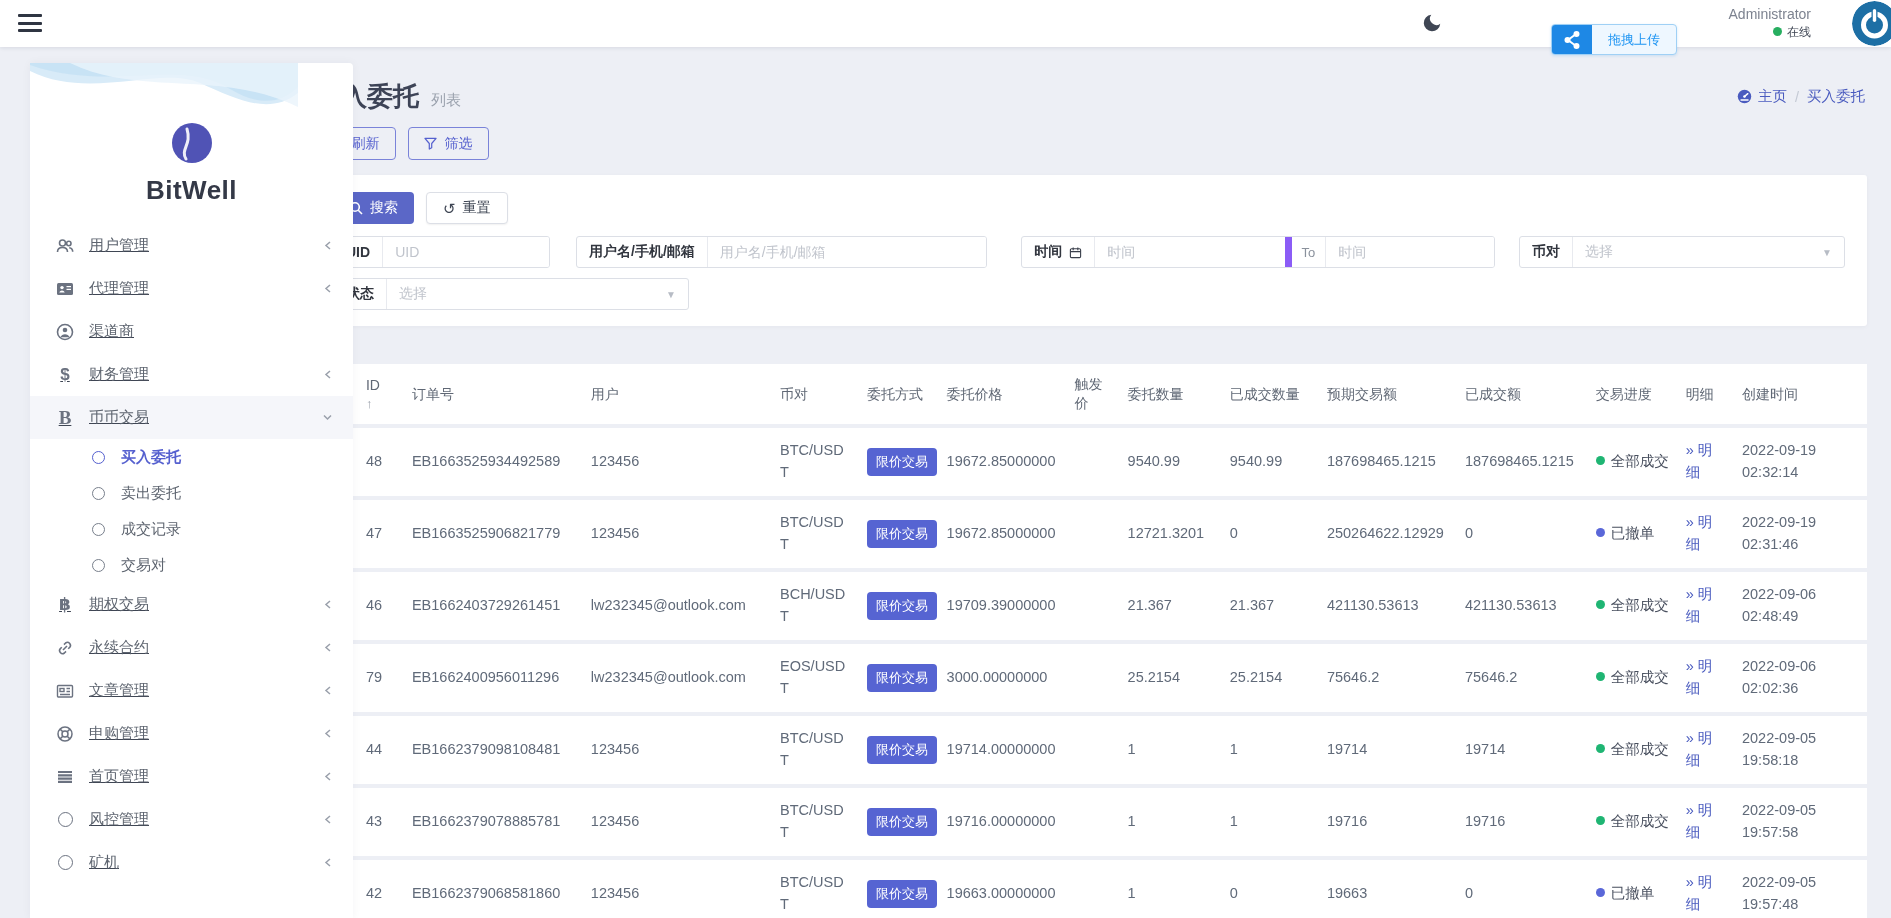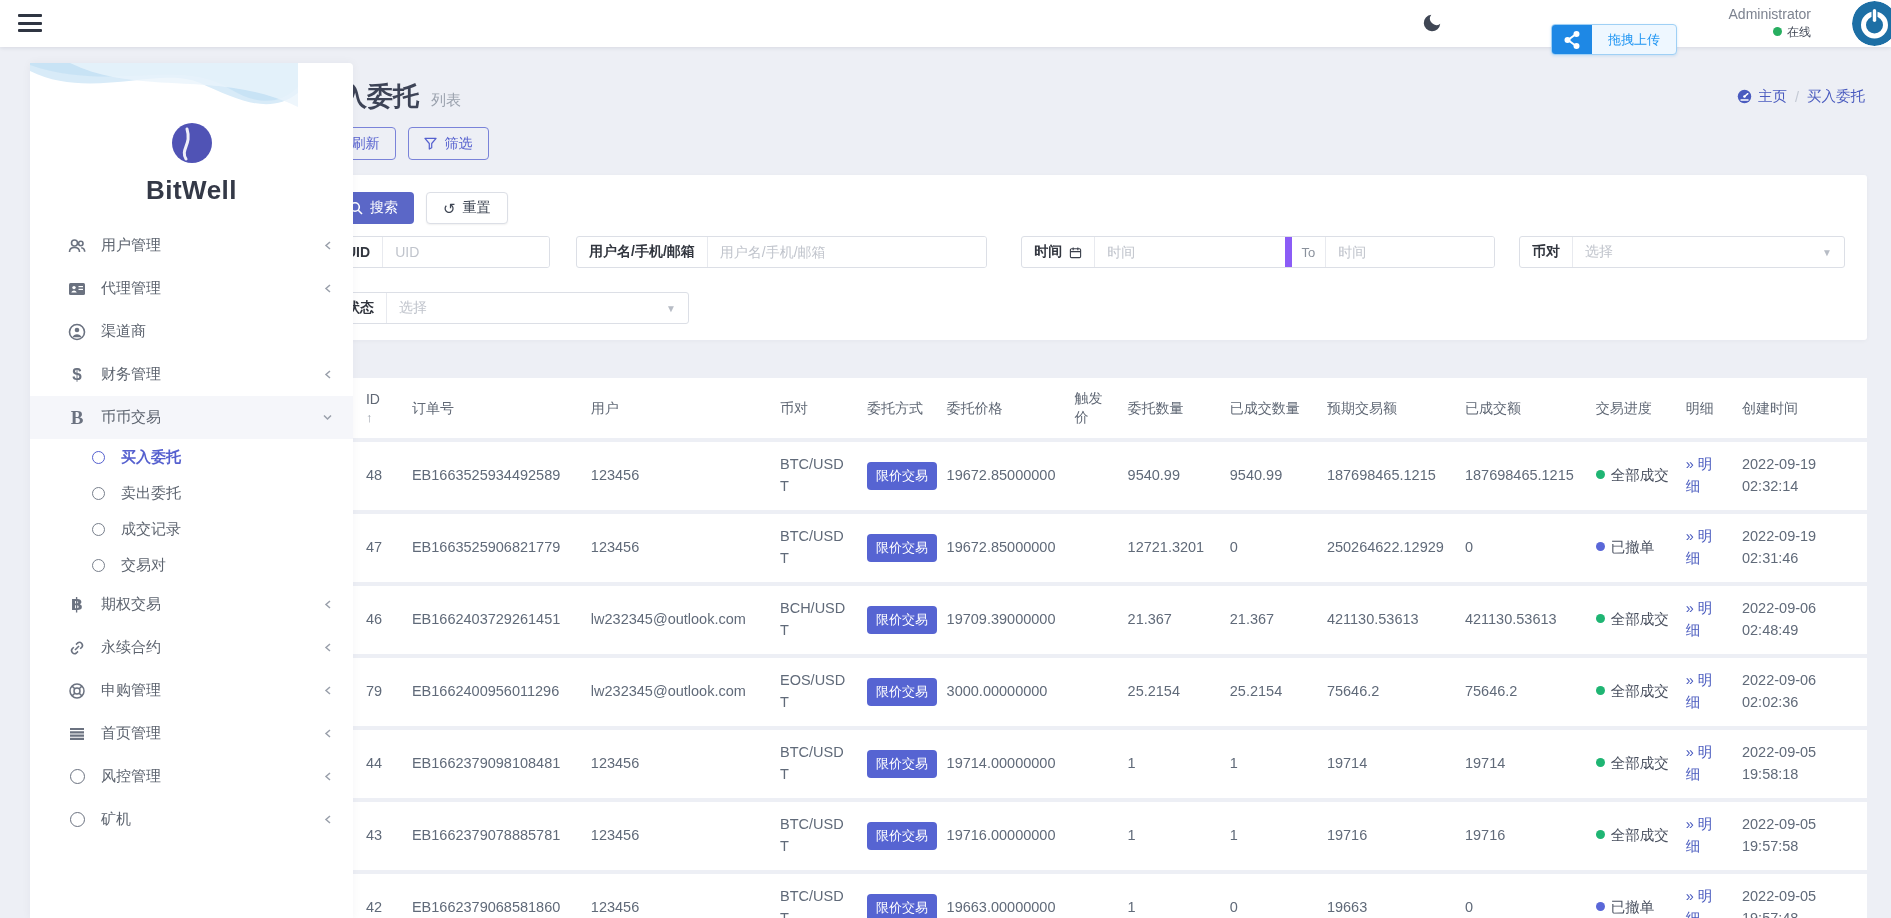--- a/index.html
+++ b/index.html
@@ -24,21 +24,21 @@
   .dot-online { width:9px; height:9px; border-radius:50%; background:#27ae60; display:inline-block; }
   .avatar { position:absolute; right:-6px; top:1px; width:45px; height:45px; border-radius:50%; overflow:hidden; cursor:pointer; }
 
   
   .sidebar { position:absolute; left:30px; top:63px; width:323px; height:855px; background:#fff;
     border-radius:4px 4px 0 0; box-shadow:0 0 10px rgba(20,30,60,.05); z-index:2; }
   .logo-wave { display:block; width:268px; height:58px; }
   .logo-circle { width:44px; height:44px; margin:0 auto 10px; display:block; }
   .brand-name { text-align:center; font-size:26px; font-weight:bold; color:#343947; letter-spacing:.5px; }
   .menu { margin-top:18px; }
-  .sb-item { position:relative; height:43px; display:flex; align-items:center; padding-left:36px; cursor:pointer; }
+  .sb-item { position:relative; height:43px; display:flex; align-items:center; padding-left:24px; cursor:pointer;text-decoration:underline; }
   .sb-item.expanded { background:#f5f6fa; }
   .sb-icon { width:22px; display:flex; justify-content:center; align-items:center; margin-right:13px; color:#6b7280; }
   .sb-glyph { font-size:17px; font-weight:bold; color:#6b7280; }
   .sb-glyph.serif { font-family:"Liberation Serif","DejaVu Serif",serif; font-size:19px; }
   .sb-label { font-size:15px; color:#5d646f; }
   .sb-chevron { position:absolute; right:20px; top:16px; }
   .sb-sub { height:36px; display:flex; align-items:center; padding-left:62px; cursor:pointer; }
   .bullet { width:13px; height:13px; border-radius:50%; border:1.5px solid #787f8c; margin-right:16px; flex:0 0 auto; }
   .sb-sub .sb-label { font-size:15px; }
   .sb-sub.active .bullet { border-color:#5560cf; }
@@ -266,20 +266,35 @@
           </svg>
         </span>
       <span class="sb-label">永续合约</span>
       <span class="sb-chevron">
         <svg class="lic" width="10" height="11" viewBox="0 0 10 11">
             <polyline points="7,2 3,5.5 7,9" stroke="#9aa0ab" stroke-width="1.5" fill="none"></polyline>
           </svg>
         </span>
     </div>
 
+    <div class="sb-item">
+      <span class="sb-icon">
+        <svg class="lic" width="20" height="20" viewBox="0 0 20 20" stroke="#6b7280" stroke-width="1.4" fill="none">
+          <rect x="2.5" y="4.5" width="15" height="11.5" rx="1"></rect>
+            <rect x="5" y="7.5" width="4" height="3"></rect>
+          <path d="M11.5 7.5h3.5M11.5 10.5h3.5M5 13.5h10"></path>
+          </svg>
+        </span>
+      <span class="sb-label">文章管理</span>
+      <span class="sb-chevron">
+        <svg class="lic" width="10" height="11" viewBox="0 0 10 11">
+            <polyline points="7,2 3,5.5 7,9" stroke="#9aa0ab" stroke-width="1.5" fill="none"></polyline>
+          </svg>
+        </span>
+    </div>
 
     <div class="sb-item">
       <span class="sb-icon">
         <svg class="lic" width="20" height="20" viewBox="0 0 20 20" stroke="#6b7280" stroke-width="1.5" fill="none">
           <circle cx="10" cy="10" r="7"></circle>
             <circle cx="10" cy="10" r="3"></circle>
           <path d="M5.1 5.1l2.7 2.7M12.2 12.2l2.7 2.7M14.9 5.1l-2.7 2.7M7.8 12.2l-2.7 2.7"></path>
           </svg>
         </span>
       <span class="sb-label">申购管理</span>
@@ -406,21 +421,21 @@
       </div>
       <div class="fgroup" style="width:344px;">
         <span class="flabel">币对</span>
         <div class="fselect">
           <span class="ph">选择</span>
           <span class="caret">▼</span>
         </div>
       </div>
     </div>
 
-    <div class="filters-row" style="margin-top:24px;">
+    <div class="filters-row" style="margin-top:10px;">
       <div class="fgroup" style="width:356px;">
         <span class="flabel">状态</span>
         <div class="fselect">
           <span class="ph">选择</span>
           <span class="caret">▼</span>
         </div>
       </div>
     </div>
   </div>
 

